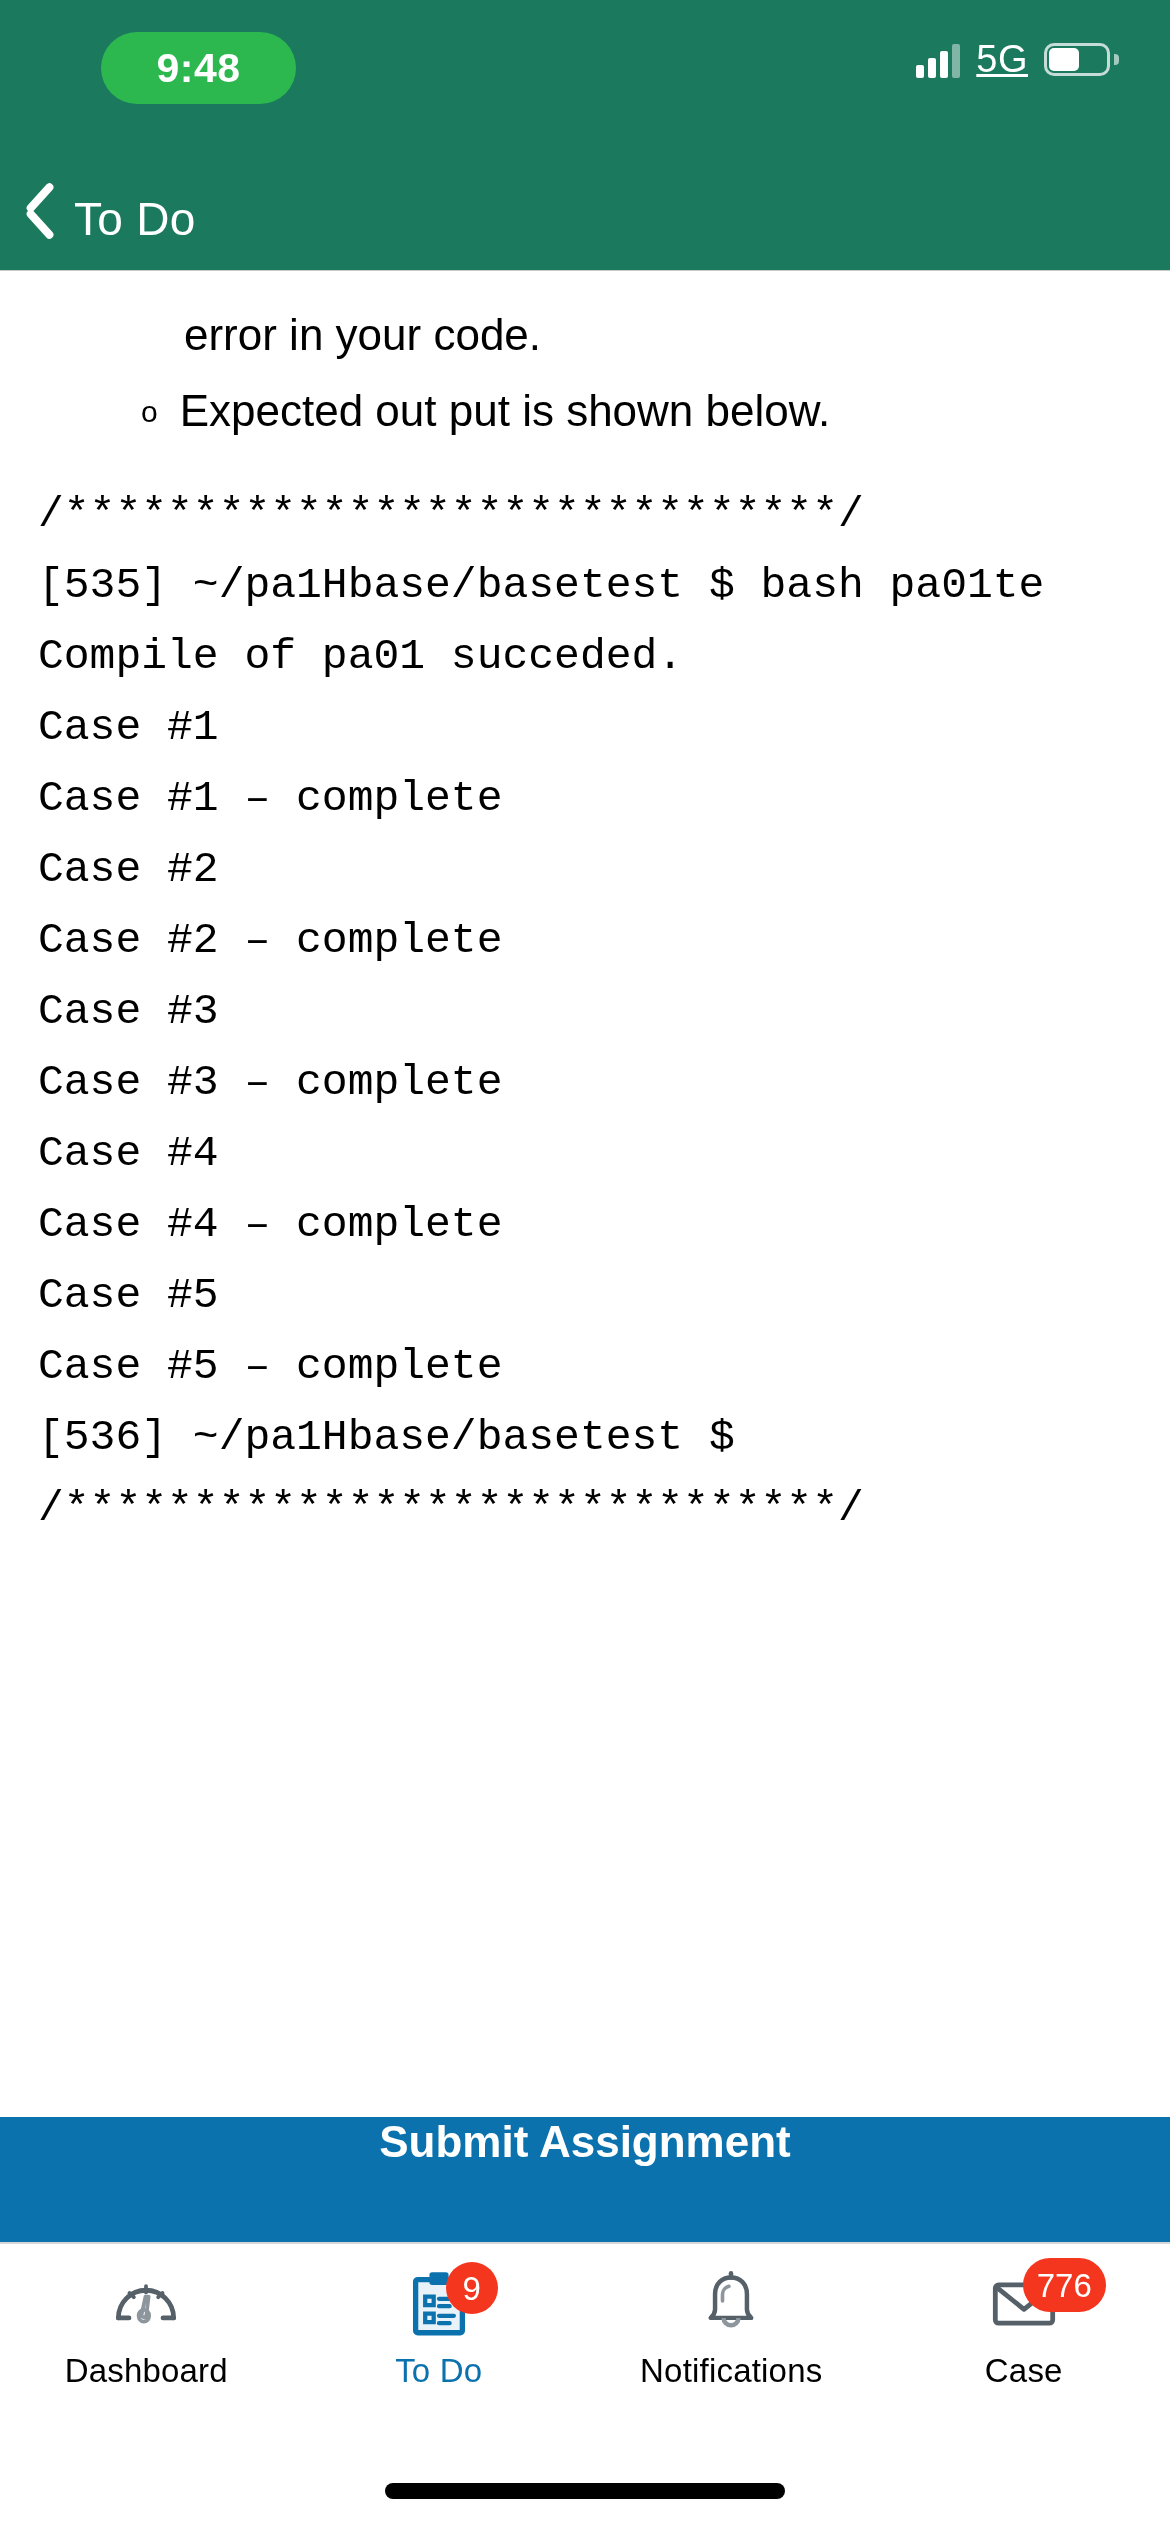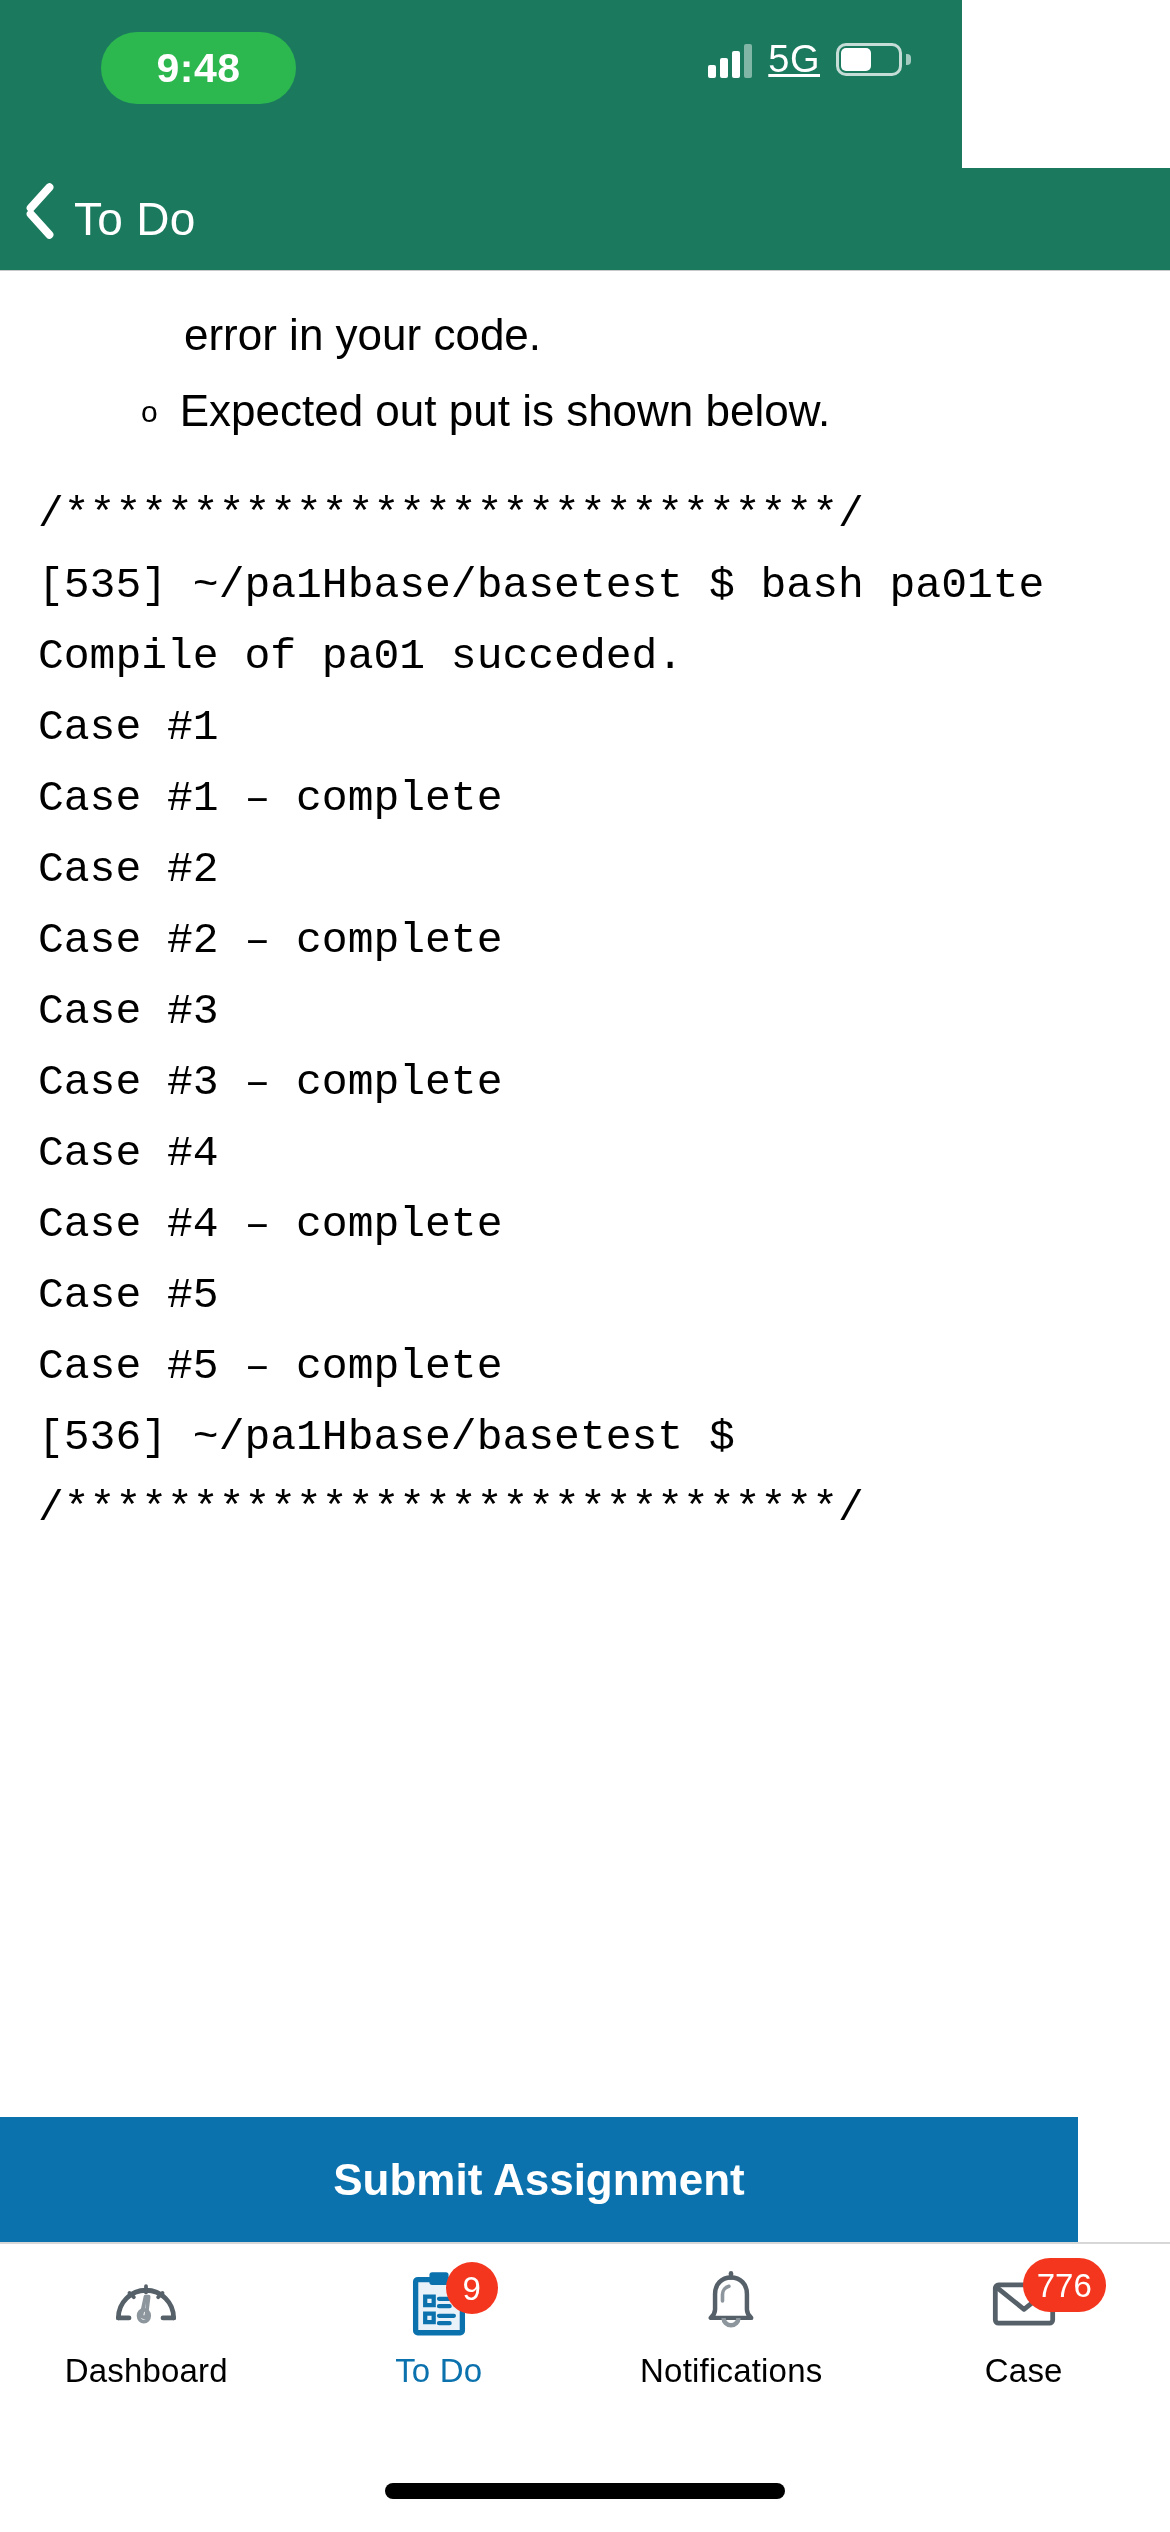--- a/index.html
+++ b/index.html
@@ -6,21 +6,21 @@
   html, body {
     width:1170px; height:2532px;
     background:#ffffff;
     font-family:"Liberation Sans", sans-serif;
     overflow:hidden;
   }
   #phone { position:relative; width:1170px; height:2532px; background:#ffffff; }
 
   
   .statusbar{
-    position:absolute; top:0; left:0; width:962px; height:168px;
+    position:absolute; top:0; left:0; width:1170px; height:168px;
     background:#1b7a5e;
   }
   .time-pill{
     position:absolute; left:101px; top:32px;
     width:195px; height:72px; border-radius:36px;
     background:#2cb84f;
     display:flex; align-items:center; justify-content:center;
   }
   .time-pill span{
     color:#ffffff; font-size:41px; font-weight:600; letter-spacing:.5px;
@@ -94,23 +94,23 @@
     font-size:43px; color:#000;
     white-space:pre; letter-spacing:0;
     padding-left:30px;
     line-height:1;
   }
   .term-row{ height:71px; display:flex; align-items:center; }
   .term-row.gap-top{ margin-top:46px; }
 
   
   .submit{
-    position:absolute; left:0; top:2117px; width:1078px; height:125px;
+    position:absolute; left:0; top:2117px; width:1170px; height:125px;
     background:#0b72ae;
-    display:flex; align-items:center; justify-content:center;
+    display:flex; justify-content:center;
   }
   .submit span{ color:#ffffff; font-size:44px; font-weight:600; }
 
   
   .tabbar{
     position:absolute; left:0; top:2242px; width:1170px; height:198px;
     background:#ffffff; border-top:2px solid #d7d7d7;
     display:flex; align-items:flex-start;
   }
   .tab{

